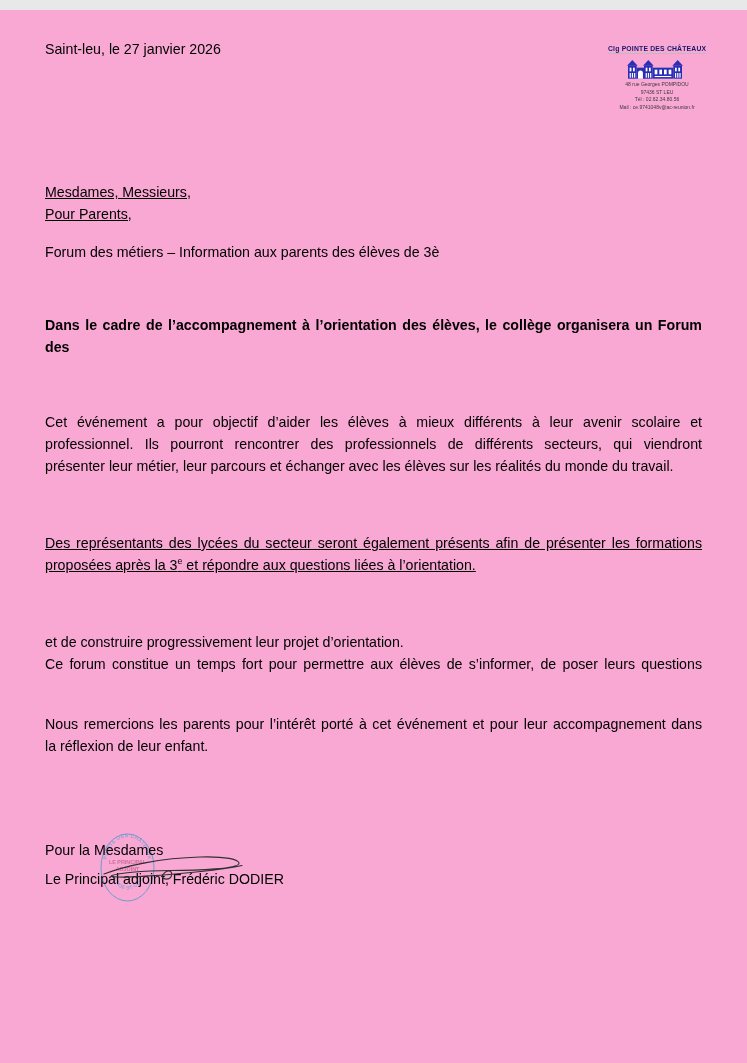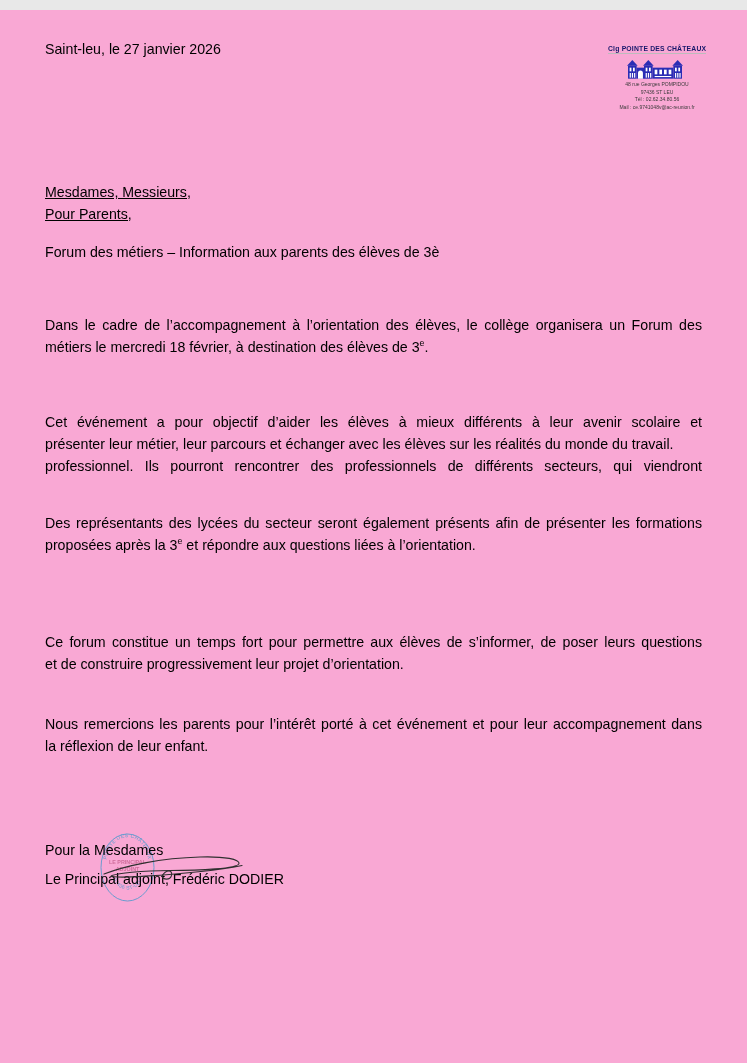--- a/index.html
+++ b/index.html
@@ -41,23 +41,23 @@
   
   .blk {
     position: absolute;
     left: 45px;
     width: 657px;
     font-size: 14.2px;
     line-height: 22px;
   }
   .salutation { top: 171px; text-decoration: underline; }
   .subject    { top: 231px; }
-  .p1 { top: 304px; }
+  .p1 { top: 304px; font-weight: bold; }
   .p2 { top: 401px; }
-  .p3 { top: 502px; }
+  .p3 { top: 522px; text-decoration: underline; }
   .p4 { top: 621px; }
   .p5 { top: 703px; }
   .ln.j { text-align: justify; text-align-last: justify; }
   .ln.l { white-space: nowrap; }
   sup { font-size: 0.62em; vertical-align: super; line-height: 0; }
   
   .closing-for  { position: absolute; left: 45px; top: 829px; font-size: 14.2px; line-height: 22px; z-index: 2; }
   .closing-name { position: absolute; left: 45px; top: 858px; font-size: 14.2px; line-height: 22px; z-index: 2; }
   .stamp      { position: absolute; left: 99px;  top: 822px; z-index: 1; }
   .signature  { position: absolute; left: 100px; top: 843px; z-index: 3; }
@@ -126,37 +126,36 @@
     <div class="ln l">Mesdames, Messieurs,</div>
     <div class="ln l">Pour Parents,</div>
   </div>
 
   <div class="blk subject">
     <div class="ln l">Forum des métiers – Information aux parents des élèves de 3è</div>
   </div>
 
   <div class="blk p1">
     <div class="ln j">Dans le cadre de l’accompagnement à l’orientation des élèves, le collège organisera un Forum des</div>
-    <div class="ln l"><span>métiers le mercredi 18 février, à destination des élèves de 3</span><sup>e</sup><span>.</span></div>
   </div>
 
   <div class="blk p2">
     <div class="ln j">Cet événement a pour objectif d’aider les élèves à mieux différents à leur avenir scolaire et</div>
+    <div class="ln j">professionnel. Ils pourront rencontrer des professionnels de différents secteurs, qui viendront</div>
     <div class="ln l">présenter leur métier, leur parcours et échanger avec les élèves sur les réalités du monde du travail.</div>
-    <div class="ln j">professionnel. Ils pourront rencontrer des professionnels de différents secteurs, qui viendront</div>
   </div>
 
   <div class="blk p3">
     <div class="ln j">Des représentants des lycées du secteur seront également présents afin de présenter les formations</div>
     <div class="ln l"><span>proposées après la 3</span><sup>e</sup><span> et répondre aux questions liées à l’orientation.</span></div>
   </div>
 
   <div class="blk p4">
+    <div class="ln l">et de construire progressivement leur projet d’orientation.</div>
     <div class="ln j">Ce forum constitue un temps fort pour permettre aux élèves de s’informer, de poser leurs questions</div>
-    <div class="ln l">et de construire progressivement leur projet d’orientation.</div>
   </div>
 
   <div class="blk p5">
     <div class="ln j">Nous remercions les parents pour l’intérêt porté à cet événement et pour leur accompagnement dans</div>
     <div class="ln l">la réflexion de leur enfant.</div>
   </div>
 
   <div class="closing-for">Pour la Mesdames</div>
   <div class="closing-name">Le Principal adjoint, Frédéric DODIER</div>
 

